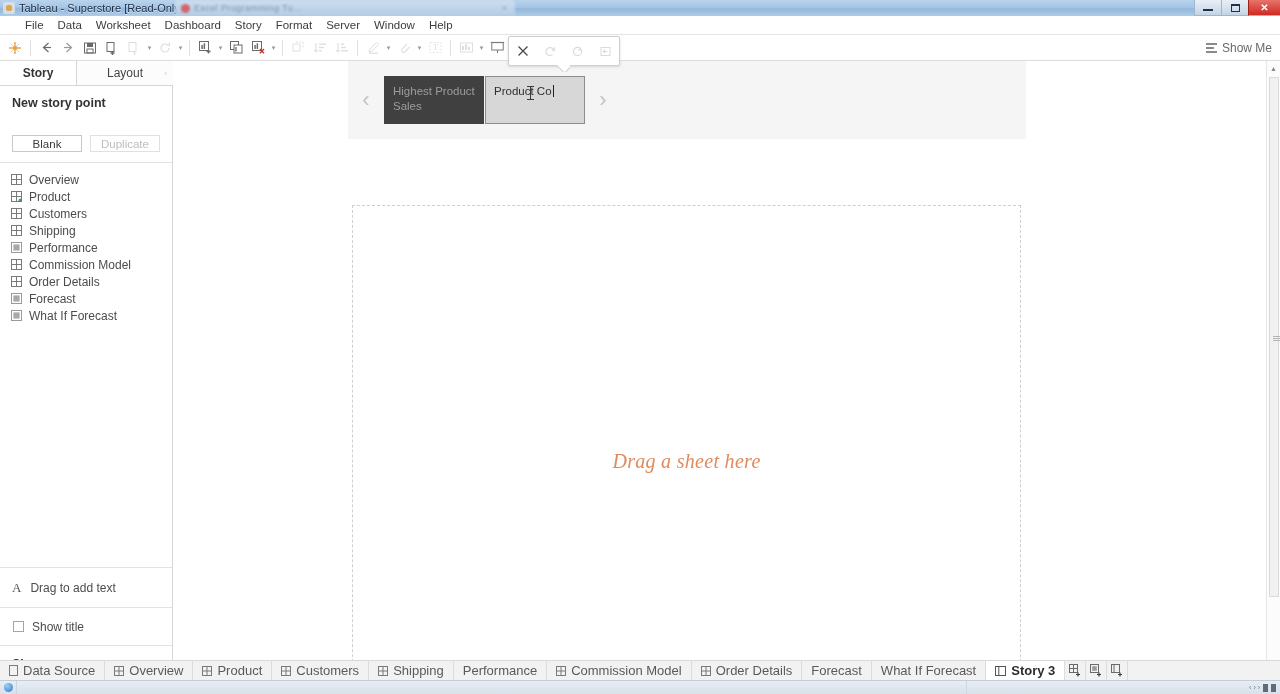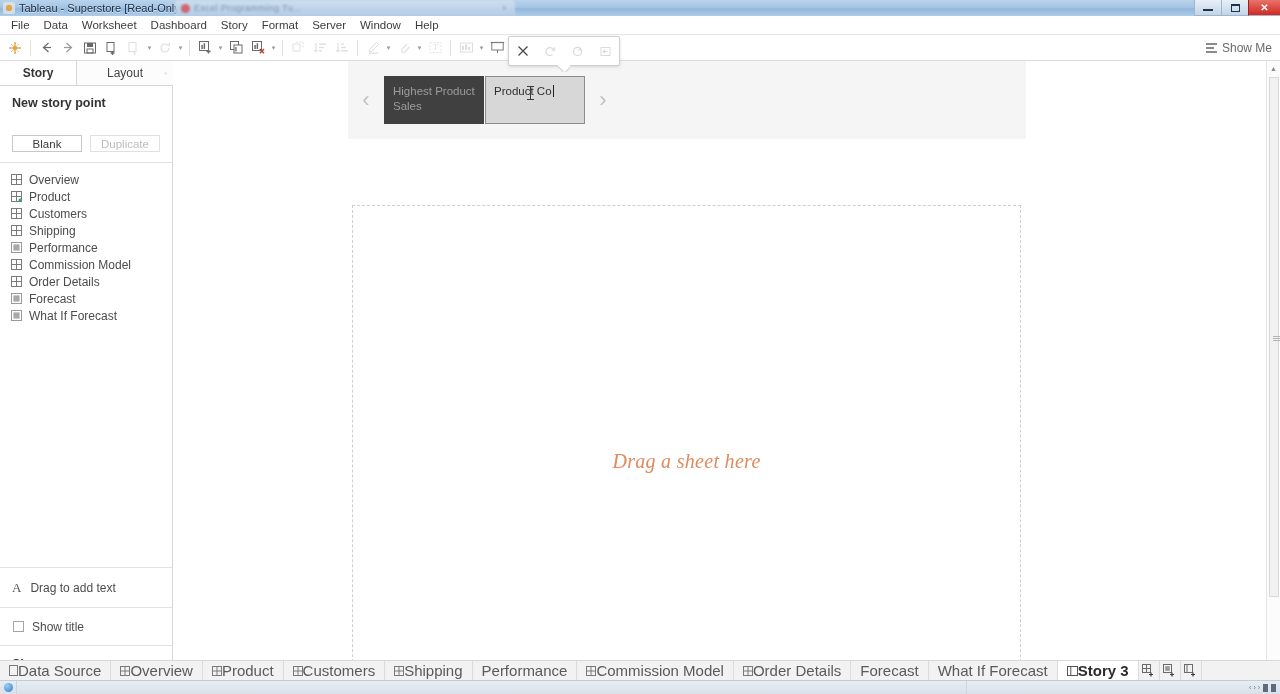--- a/index.html
+++ b/index.html
@@ -51,21 +51,21 @@
     width:32px;
     background: linear-gradient(to bottom,#e8736b,#cf2a22);
     color:#fff; font-weight:bold; border-left:1px solid #a02018;
   }
   #wincontrols .wc .minglyph{display:block;width:10px;height:2px;background:#1b3350;margin-top:5px;}
   #wincontrols .wc .maxglyph{display:block;width:9px;height:8px;border:1px solid #1b3350;border-top-width:2px;}
 
   
   #menubar {
     height:19px; background:#fff; border-bottom:1px solid #e4e4e4;
-    display:flex; align-items:center; padding-left:4px;
+    display:flex; align-items:center; padding-left:18px;
   }
   #menubar .mi {
     font-size:11.5px; color:#3c3c3c; padding:2px 7px; white-space:nowrap;
   }
 
   
   #toolbar {
     height:26px; background:#fff; border-bottom:1px solid #dcdcdc;
     display:flex; align-items:center; padding-left:4px; position:relative;
   }
@@ -239,22 +239,22 @@
   }
   #vscroll .grip i{display:block;height:1px;background:#b5b5b5;margin-bottom:1px;}
 
   
   #tabbar {
     position:absolute; left:0; bottom:14px; width:1280px; height:20px;
     background:#f2f2f2; border-top:1px solid #d9d9d9;
     display:flex; align-items:stretch;
   }
   .btab {
-    display:flex;align-items:center;padding:0 9px;
-    font-size:15px; color:#5a5a5a; border-right:1px solid #dcdcdc;
+    display:flex;align-items:center;gap:5px; padding:0 9px;
+    font-size:13px; color:#5a5a5a; border-right:1px solid #dcdcdc;
     background:#f2f2f2; white-space:nowrap;
   }
   .btab.active { background:#fff; color:#2d2d2d; font-weight:bold; }
   .btab.plain { border-right:1px solid #dcdcdc; }
   .btab svg{display:block;}
   .newbtn{
     width:21px;display:flex;align-items:center;justify-content:center;
     border-right:1px solid #dcdcdc; background:#f2f2f2;
   }
   #tabfill{flex:1 1 auto;background:#f2f2f2;}

